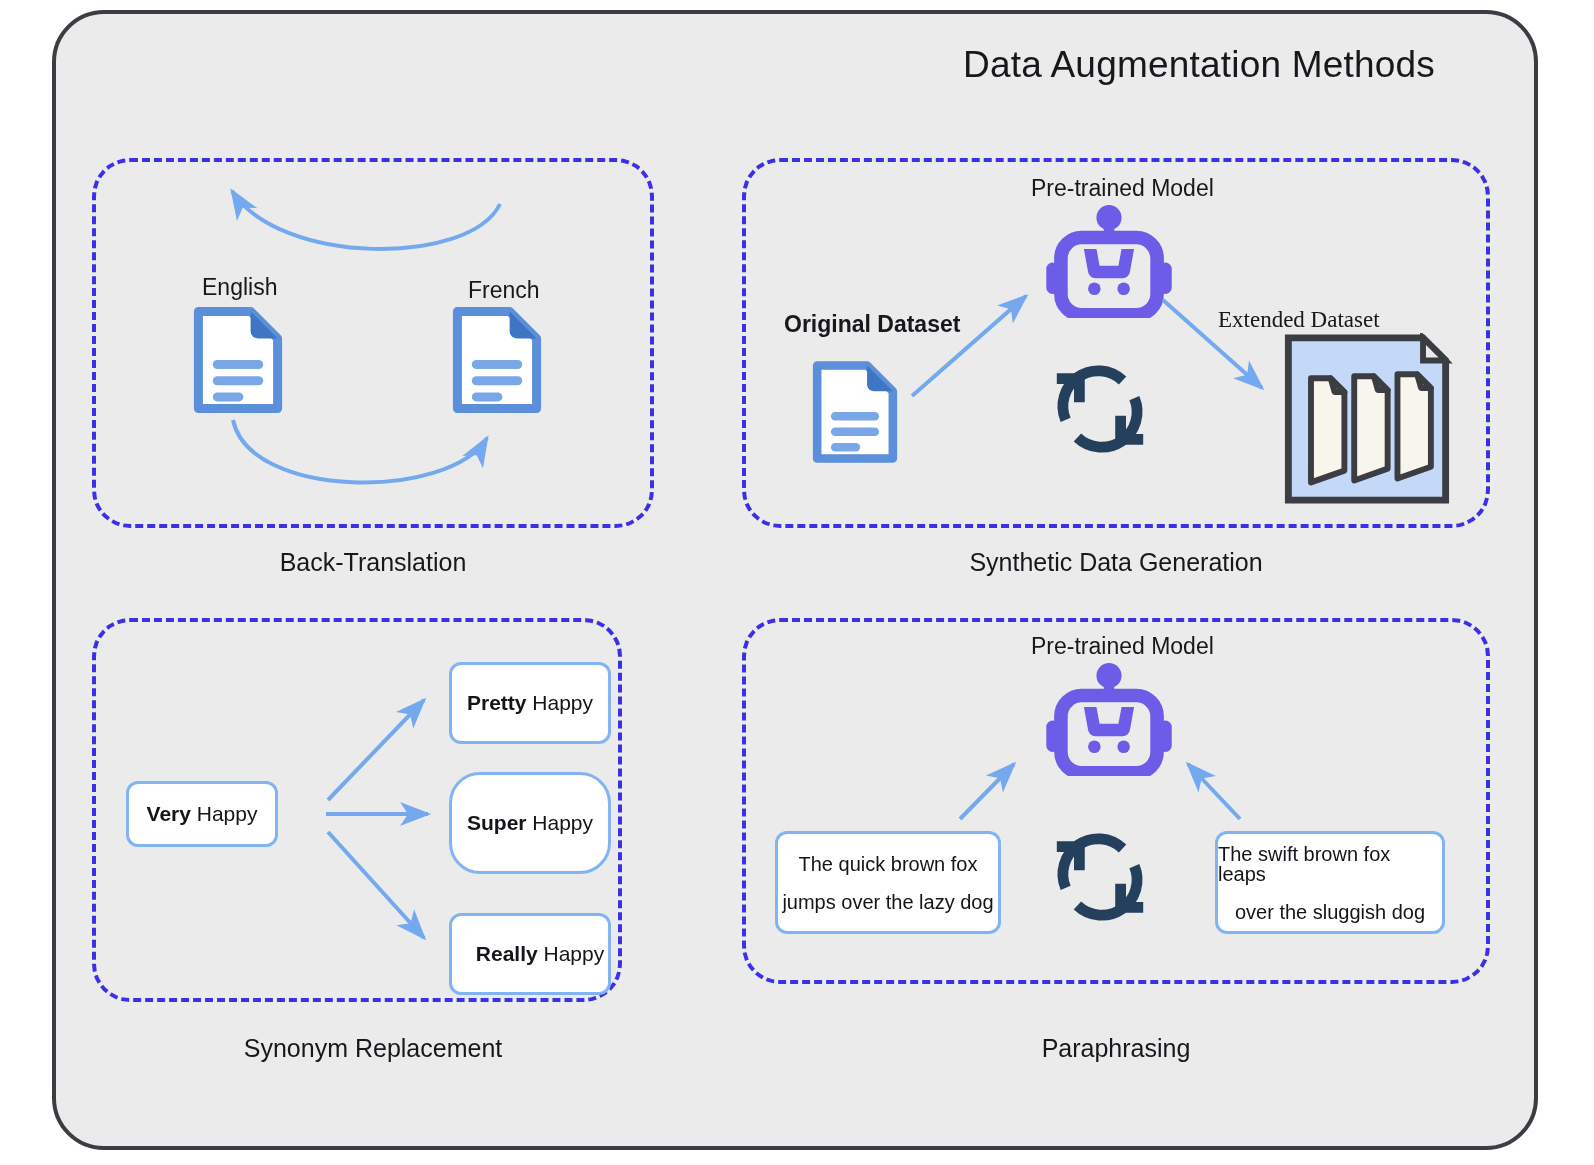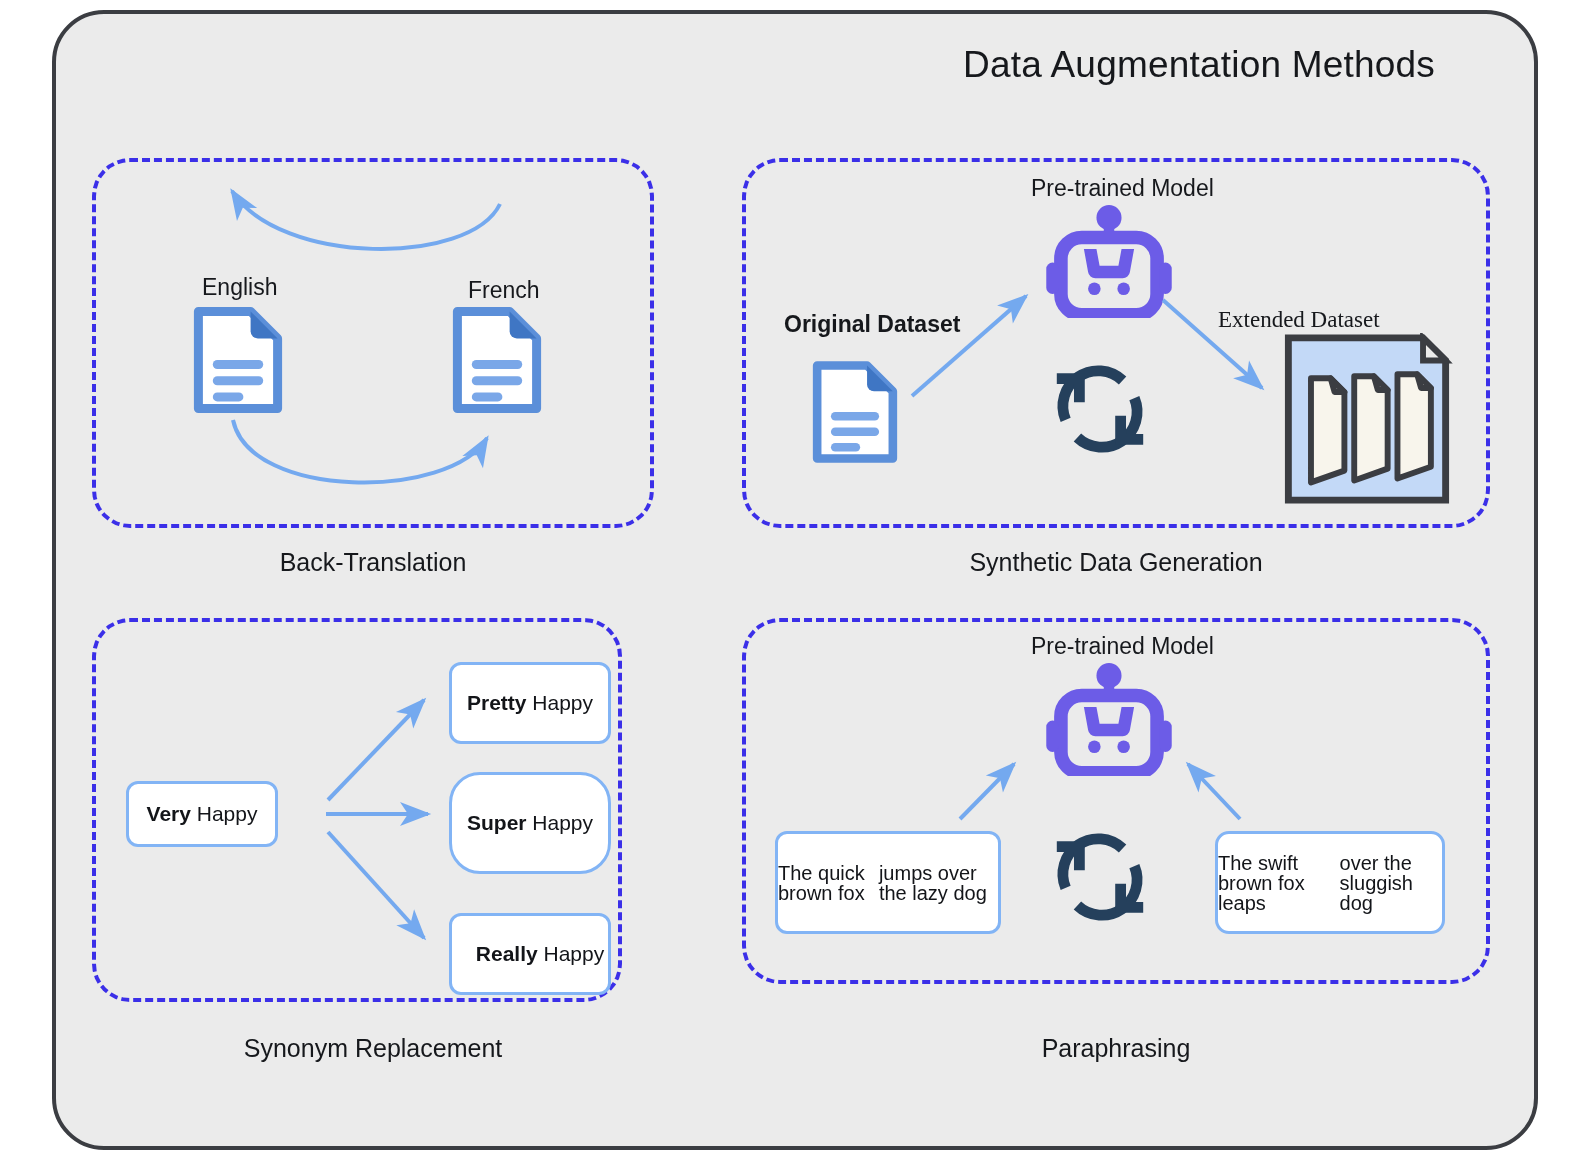--- a/index.html
+++ b/index.html
@@ -72,21 +72,21 @@
     border-radius: 12px;
     box-sizing: border-box;
     display: flex;
     align-items: center;
     justify-content: center;
     font-size: 21px;
     color: #131519;
   }
   .tbox .b { font-weight: bold; }
   .tbox.two-line {
-    flex-direction: row;
+    flex-direction: column;
     justify-content: center;
     line-height: 1.0;
     font-size: 20px;
   }
   .tbox.two-line span { display: block; padding: 9px 0; }
 
   
   .art {
     position: absolute;
     left: 0; top: 0;
@@ -137,21 +137,21 @@
 
   <div class="tbox" style="left:449px; top:913px; width:162px; height:82px;padding-left:20px;">
     <span class="b">Really</span>&nbsp;<span>Happy</span>
   </div>
 
   <div class="tbox two-line" style="left:775px; top:831px; width:226px; height:103px;">
     <span>The quick brown fox</span>
     <span>jumps over the lazy dog</span>
   </div>
 
-  <div class="tbox two-line" style="left:1215px; top:831px; width:230px; height:103px;border-radius:14px;">
+  <div class="tbox two-line" style="left:1215px; top:831px; width:230px; height:103px;">
     <span>The swift brown fox leaps</span>
     <span>over the sluggish dog</span>
   </div>
 
   <svg class="art" viewBox="0 0 1594 1165">
     <defs>
       <marker id="ahead" markerWidth="9" markerHeight="9" refX="7.2" refY="3.2" orient="auto" markerUnits="strokeWidth">
         <path d="M0.2,0.2 L8,3.2 L0.2,6.2 L2.2,3.2 Z" fill="#74a9ef"></path>
       </marker>
 

